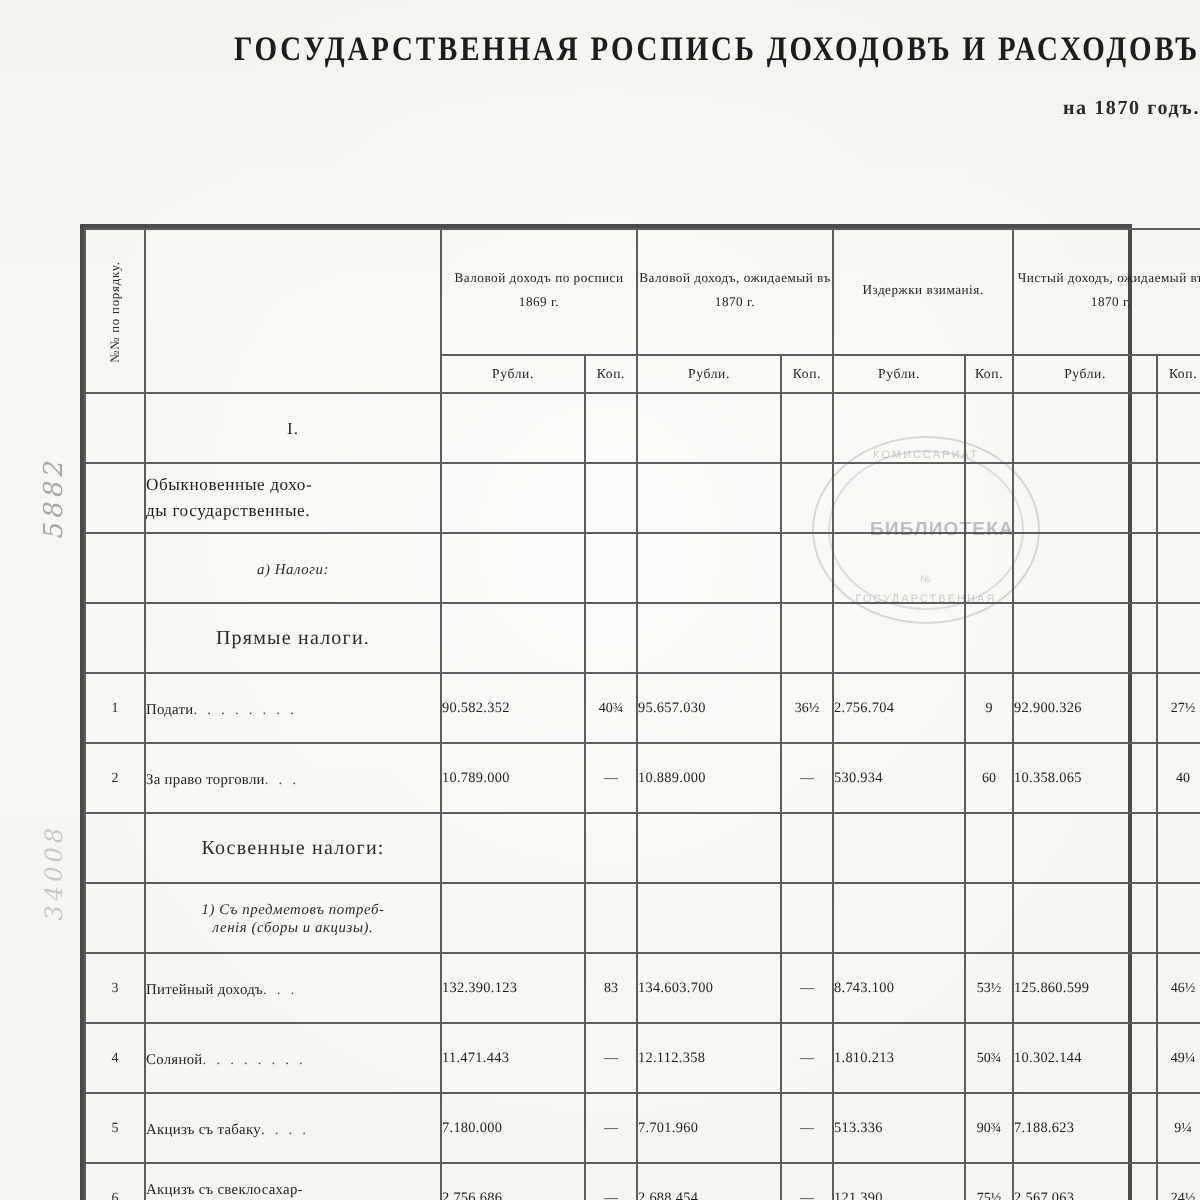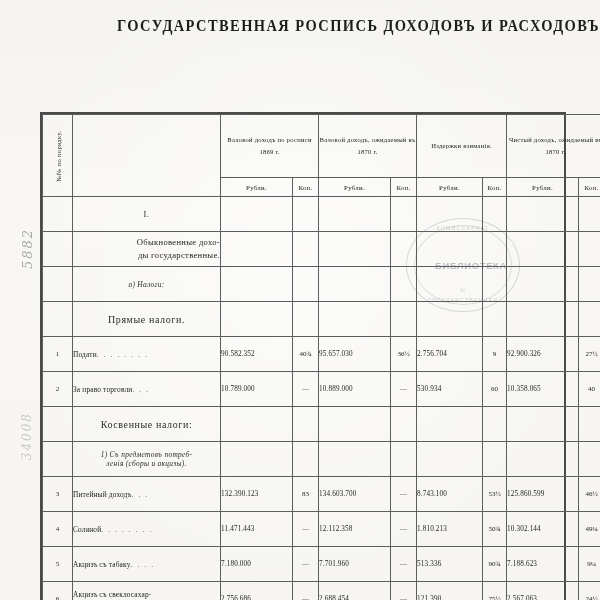--- a/index.html
+++ b/index.html
@@ -134,21 +134,21 @@
   }
   td.kop {
     text-align: center;
     font-size: 7px;
     color: #1f1f1f;
   }
 
   .row-data td { height: 34px; }
   .row-section td { height: 34px; }
   .center-head {
-    text-align: right;
+    text-align: left;
     font-size: 8.6px;
     letter-spacing: 0.3px;
     color: #1f1f1f;
     line-height: 1.55;
   }
   .roman {
     text-align: center;
     font-size: 8.5px;
     letter-spacing: 0.5px;
   }
@@ -234,20 +234,21 @@
     font-family: "Liberation Sans", sans-serif;
   }
 </style>
 </head>
 <body>
 
 <div id="page">
 
   <div class="title-block">
     <div class="main-title">ГОСУДАРСТВЕННАЯ РОСПИСЬ ДОХОДОВЪ И РАСХОДОВЪ</div>
+    <div class="sub-title">на 1870 годъ.</div>
   </div>
 
   <div class="table-wrap">
   <table class="ledger">
     <colgroup>
       <col style="width:30px">
       <col style="width:148px">
       <col style="width:72px">
           <col style="width:26px">
       <col style="width:72px">

